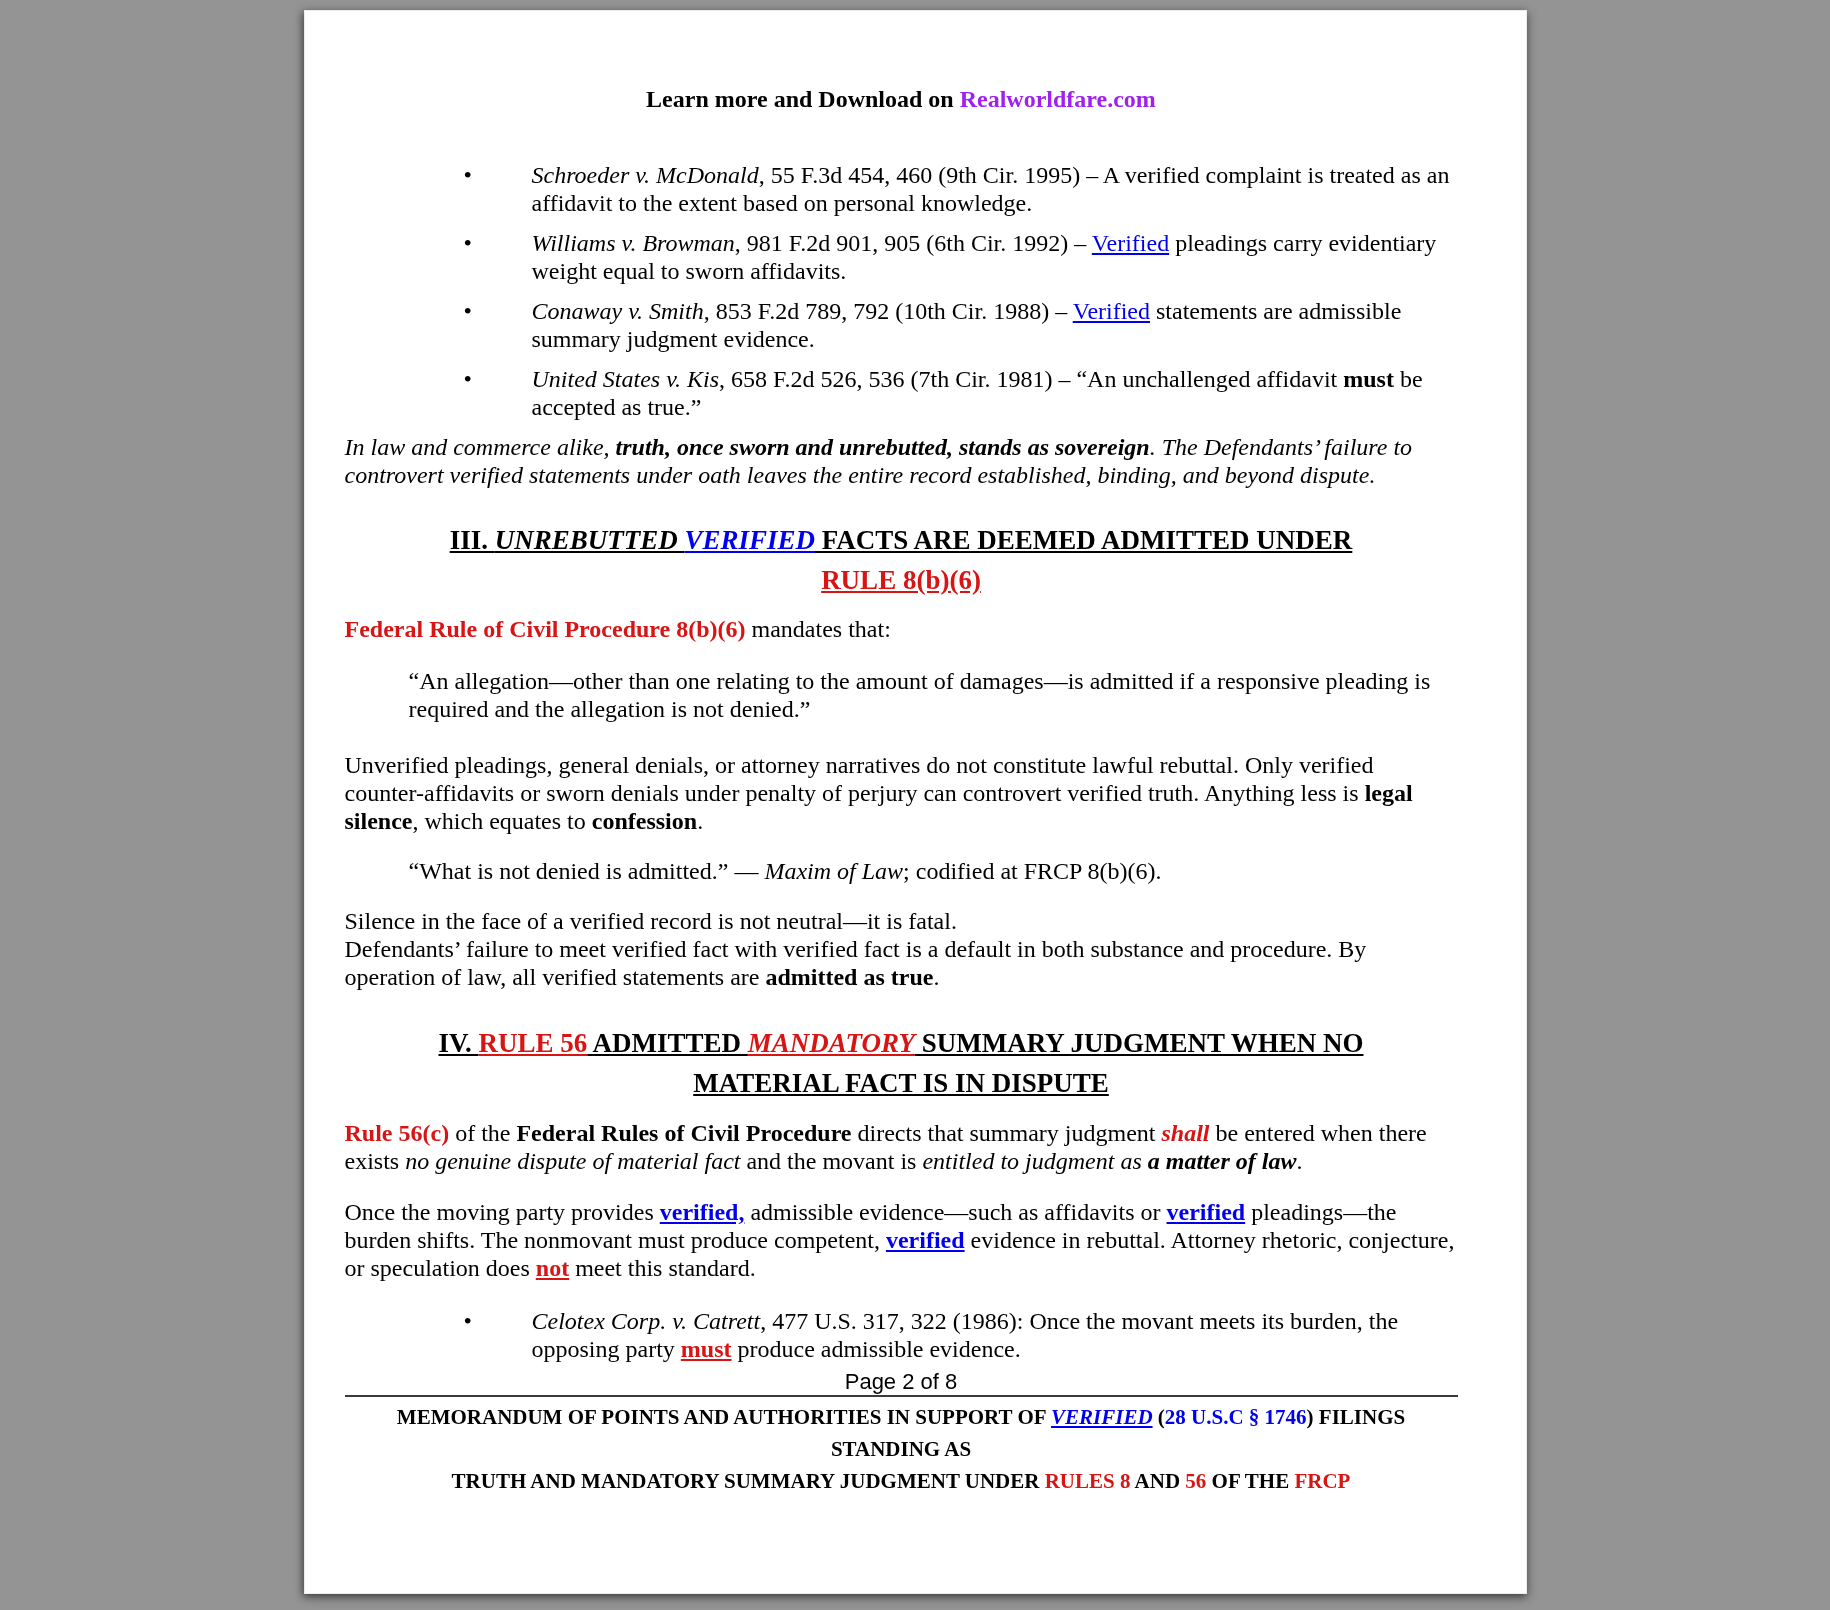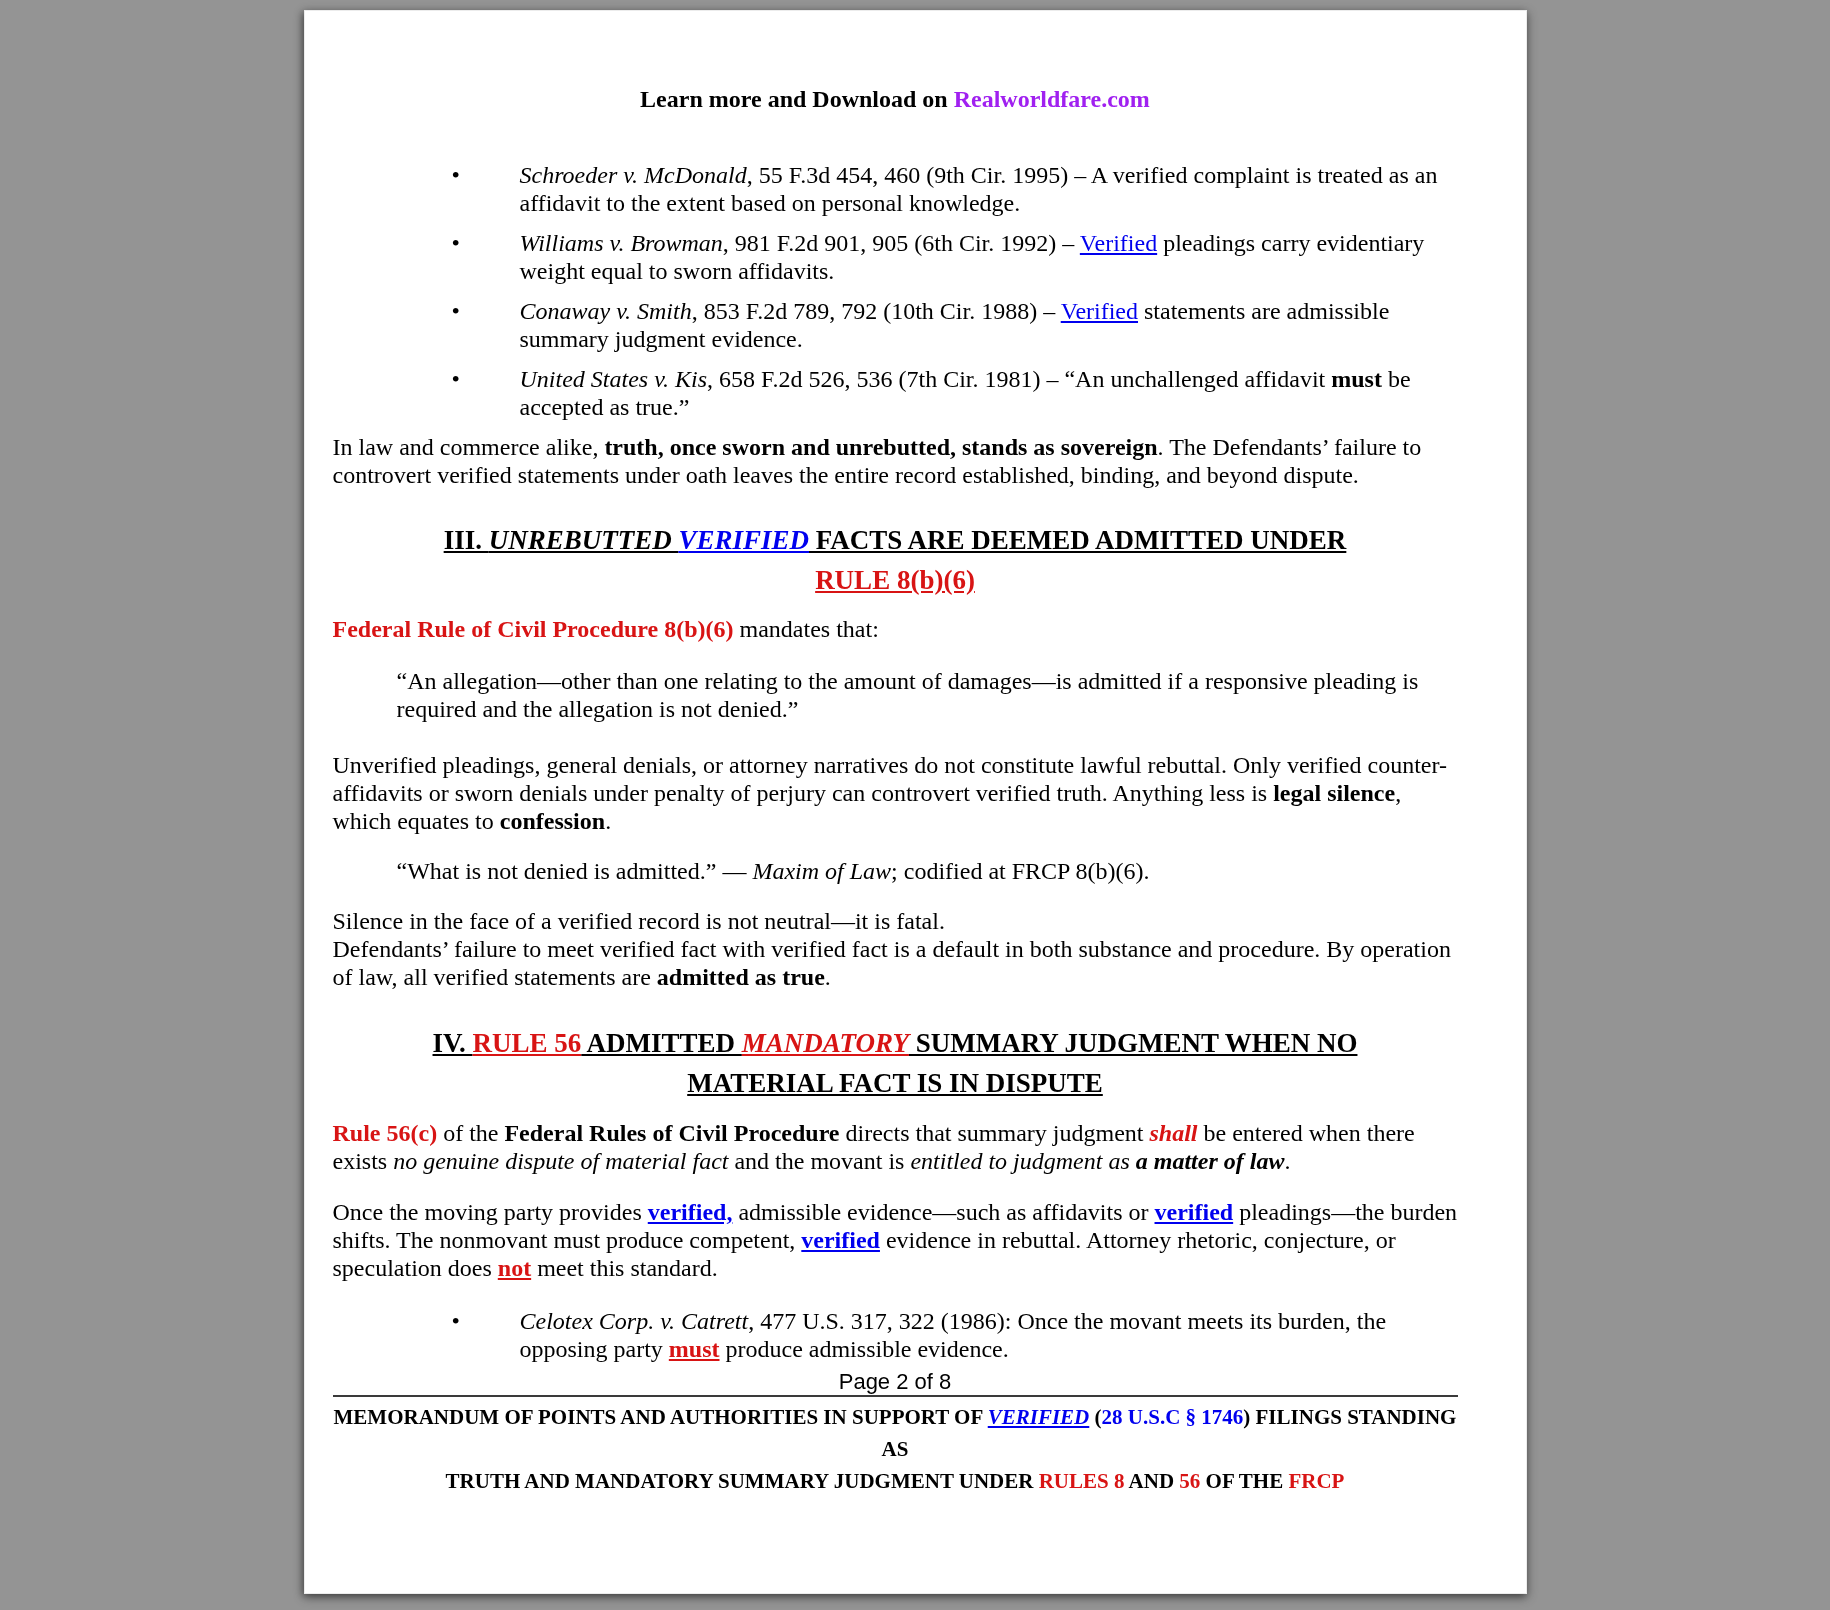--- a/index.html
+++ b/index.html
@@ -7,40 +7,40 @@
     background:#949494;
     font-family:"Liberation Serif","DejaVu Serif",serif;
     -webkit-font-smoothing:antialiased;
   }
   .viewport{width:1830px;min-height:1610px;background:#949494;overflow:hidden;}
   .page{
     width:1223px;height:1584px;
     margin:10px auto 16px;
     background:#ffffff;
     box-sizing:border-box;
-    padding:74px 68px 0 28px;
+    padding:74px 68px 0 40px;
     border:1px solid #ececec;
     box-shadow:0 3px 10px rgba(0,0,0,.45),-2px 2px 6px rgba(0,0,0,.25);
     font-size:24px;line-height:28px;color:#000;
   }
   .center{text-align:center;}
   .bold{font-weight:bold;}
   .it{font-style:italic;}
   .u{text-decoration:underline;}
   .red{color:#d81414;}
   .link{color:#0000ee;text-decoration:underline;cursor:pointer;}
   .purple{color:#a020f0;}
 
   ul.cases{list-style:none;margin:48px 0 0;padding:0;}
   ul.cases li{position:relative;padding-left:187px;}
   ul.cases li+li{margin-top:12px;}
   ul.cases li::before{content:"\2022";position:absolute;left:119px;top:0;}
   ul.celotex-list{margin-top:25px;}
 
-  .p-sov{margin:12px 0 0;}
+  .p-sov{margin:12px 0 0;font-style:italic;}
   .heading{font-weight:bold;text-align:center;font-size:27px;line-height:40px;}
   .h3{margin:31px 0 0;}
   .p-frcp{margin:15px 0 0;}
   .quote{margin-left:64px;}
   .q1{margin-top:24px;}
   .p-unv{margin:28px 0 0;}
   .q2{margin-top:22px;}
   .p-sil{margin:22px 0 0;}
   .h4{margin:32px 0 0;}
   .p-r56{margin:16px 0 0;}

